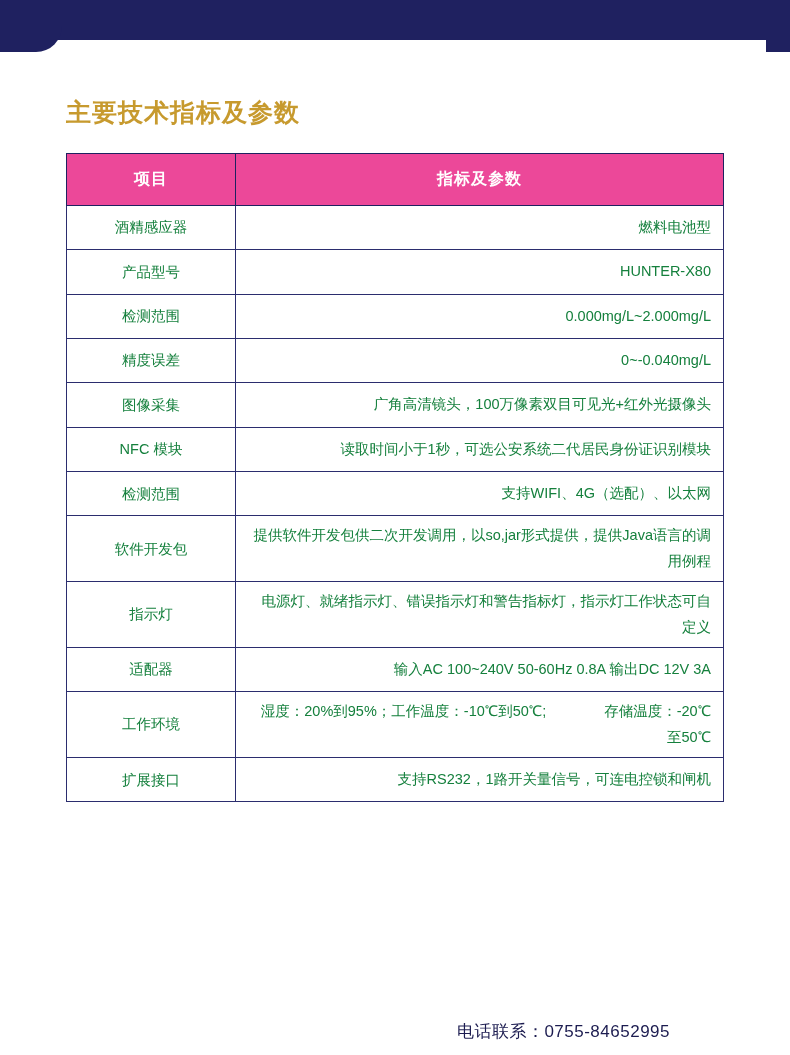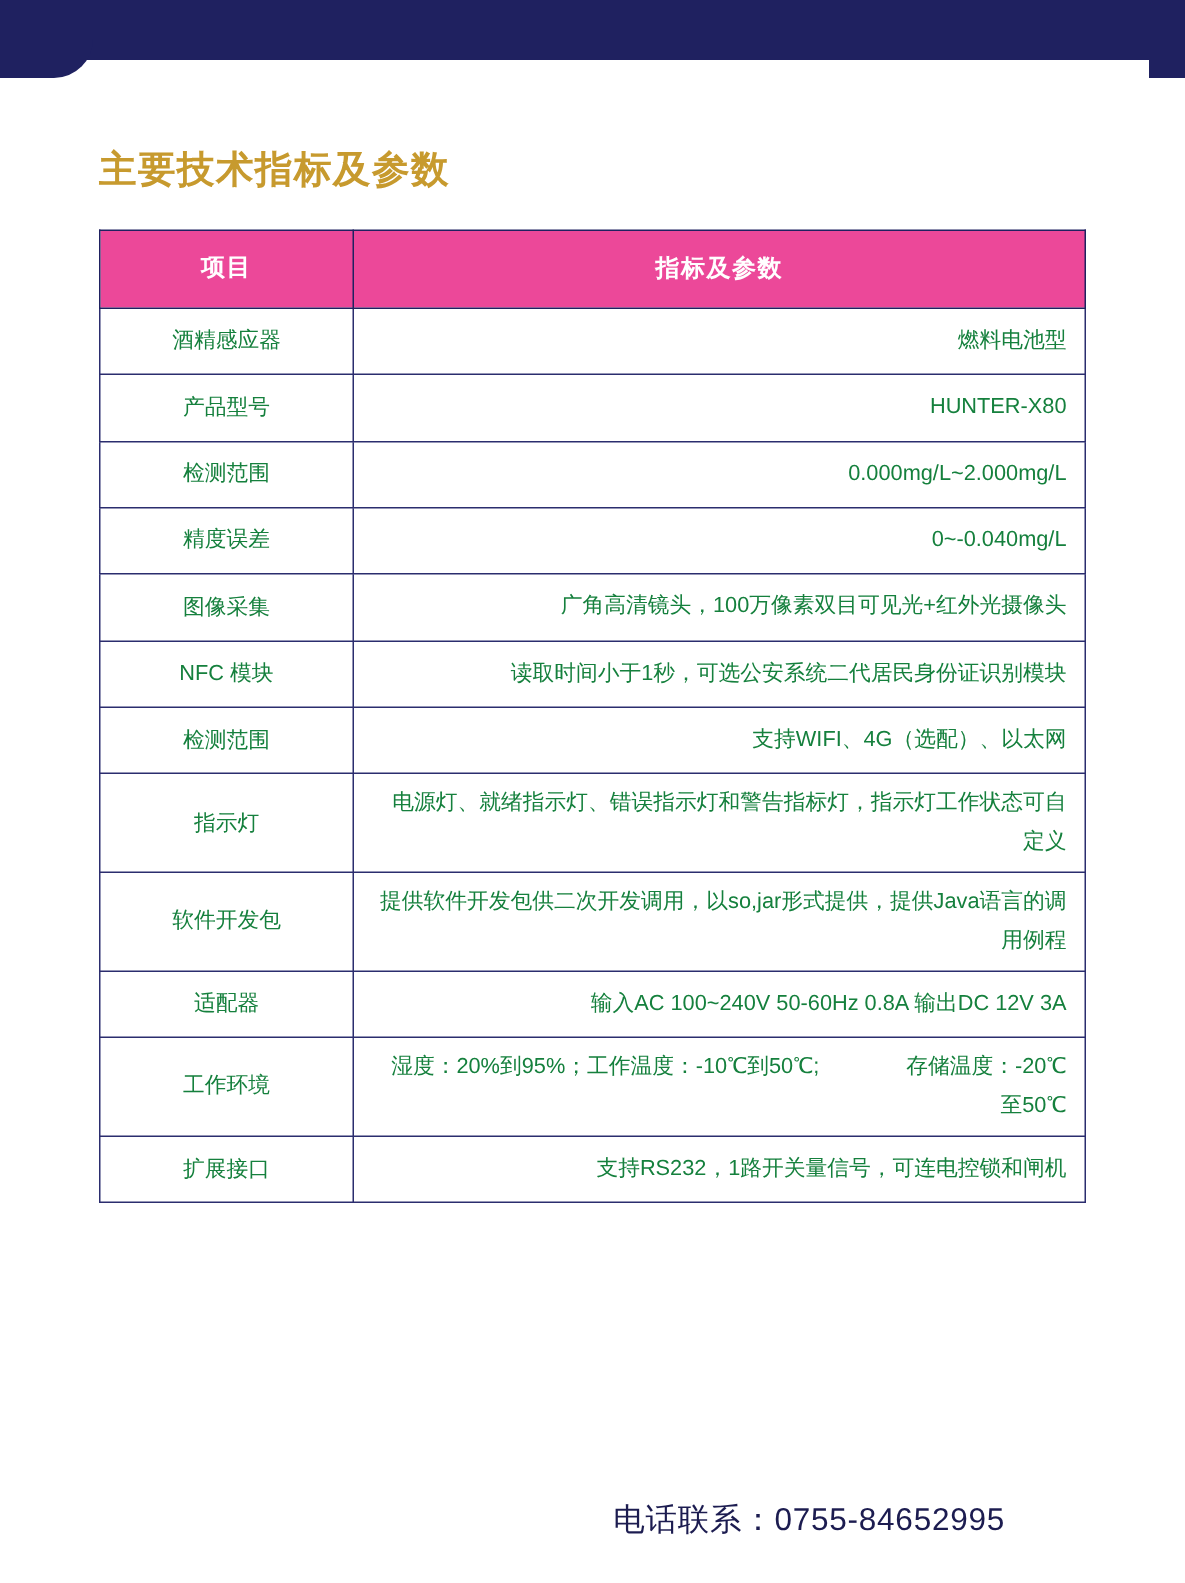--- a/index.html
+++ b/index.html
@@ -101,23 +101,23 @@
   }
   .two-line .col-value,
   .two-line .col-item {
     padding-top: 7px;
     padding-bottom: 7px;
   }
 
   
   .footer-contact {
     position: absolute;
-    bottom: 28px;
+    bottom: 12px;
     right: 120px;
-    font-size: 21px;
+    font-size: 17px;
     color: #1c1c50;
     letter-spacing: 0.5px;
   }
   .bottom-rule {
     position: absolute;
     bottom: 0;
     left: 0;
     width: 790px;
     height: 6px;
     background: #ffffff;
@@ -164,26 +164,26 @@
     </tr>
     <tr>
       <td class="col-item">NFC 模块</td>
       <td class="col-value">读取时间小于1秒，可选公安系统二代居民身份证识别模块</td>
     </tr>
     <tr>
       <td class="col-item">检测范围</td>
       <td class="col-value">支持WIFI、4G（选配）、以太网</td>
     </tr>
     <tr class="two-line">
+      <td class="col-item">软件开发包</td>
+      <td class="col-value">提供软件开发包供二次开发调用，以so,jar形式提供，提供Java语言的调用例程</td>
+    </tr>
+    <tr class="two-line">
       <td class="col-item">指示灯</td>
       <td class="col-value">电源灯、就绪指示灯、错误指示灯和警告指标灯，指示灯工作状态可自定义</td>
-    </tr>
-    <tr class="two-line">
-      <td class="col-item">软件开发包</td>
-      <td class="col-value">提供软件开发包供二次开发调用，以so,jar形式提供，提供Java语言的调用例程</td>
     </tr>
     <tr>
       <td class="col-item">适配器</td>
       <td class="col-value">输入AC 100~240V 50-60Hz 0.8A 输出DC 12V 3A</td>
     </tr>
     <tr class="two-line">
       <td class="col-item">工作环境</td>
       <td class="col-value">湿度：20%到95%；工作温度：-10℃到50℃;　　　　存储温度：-20℃至50℃</td>
     </tr>
     <tr>

